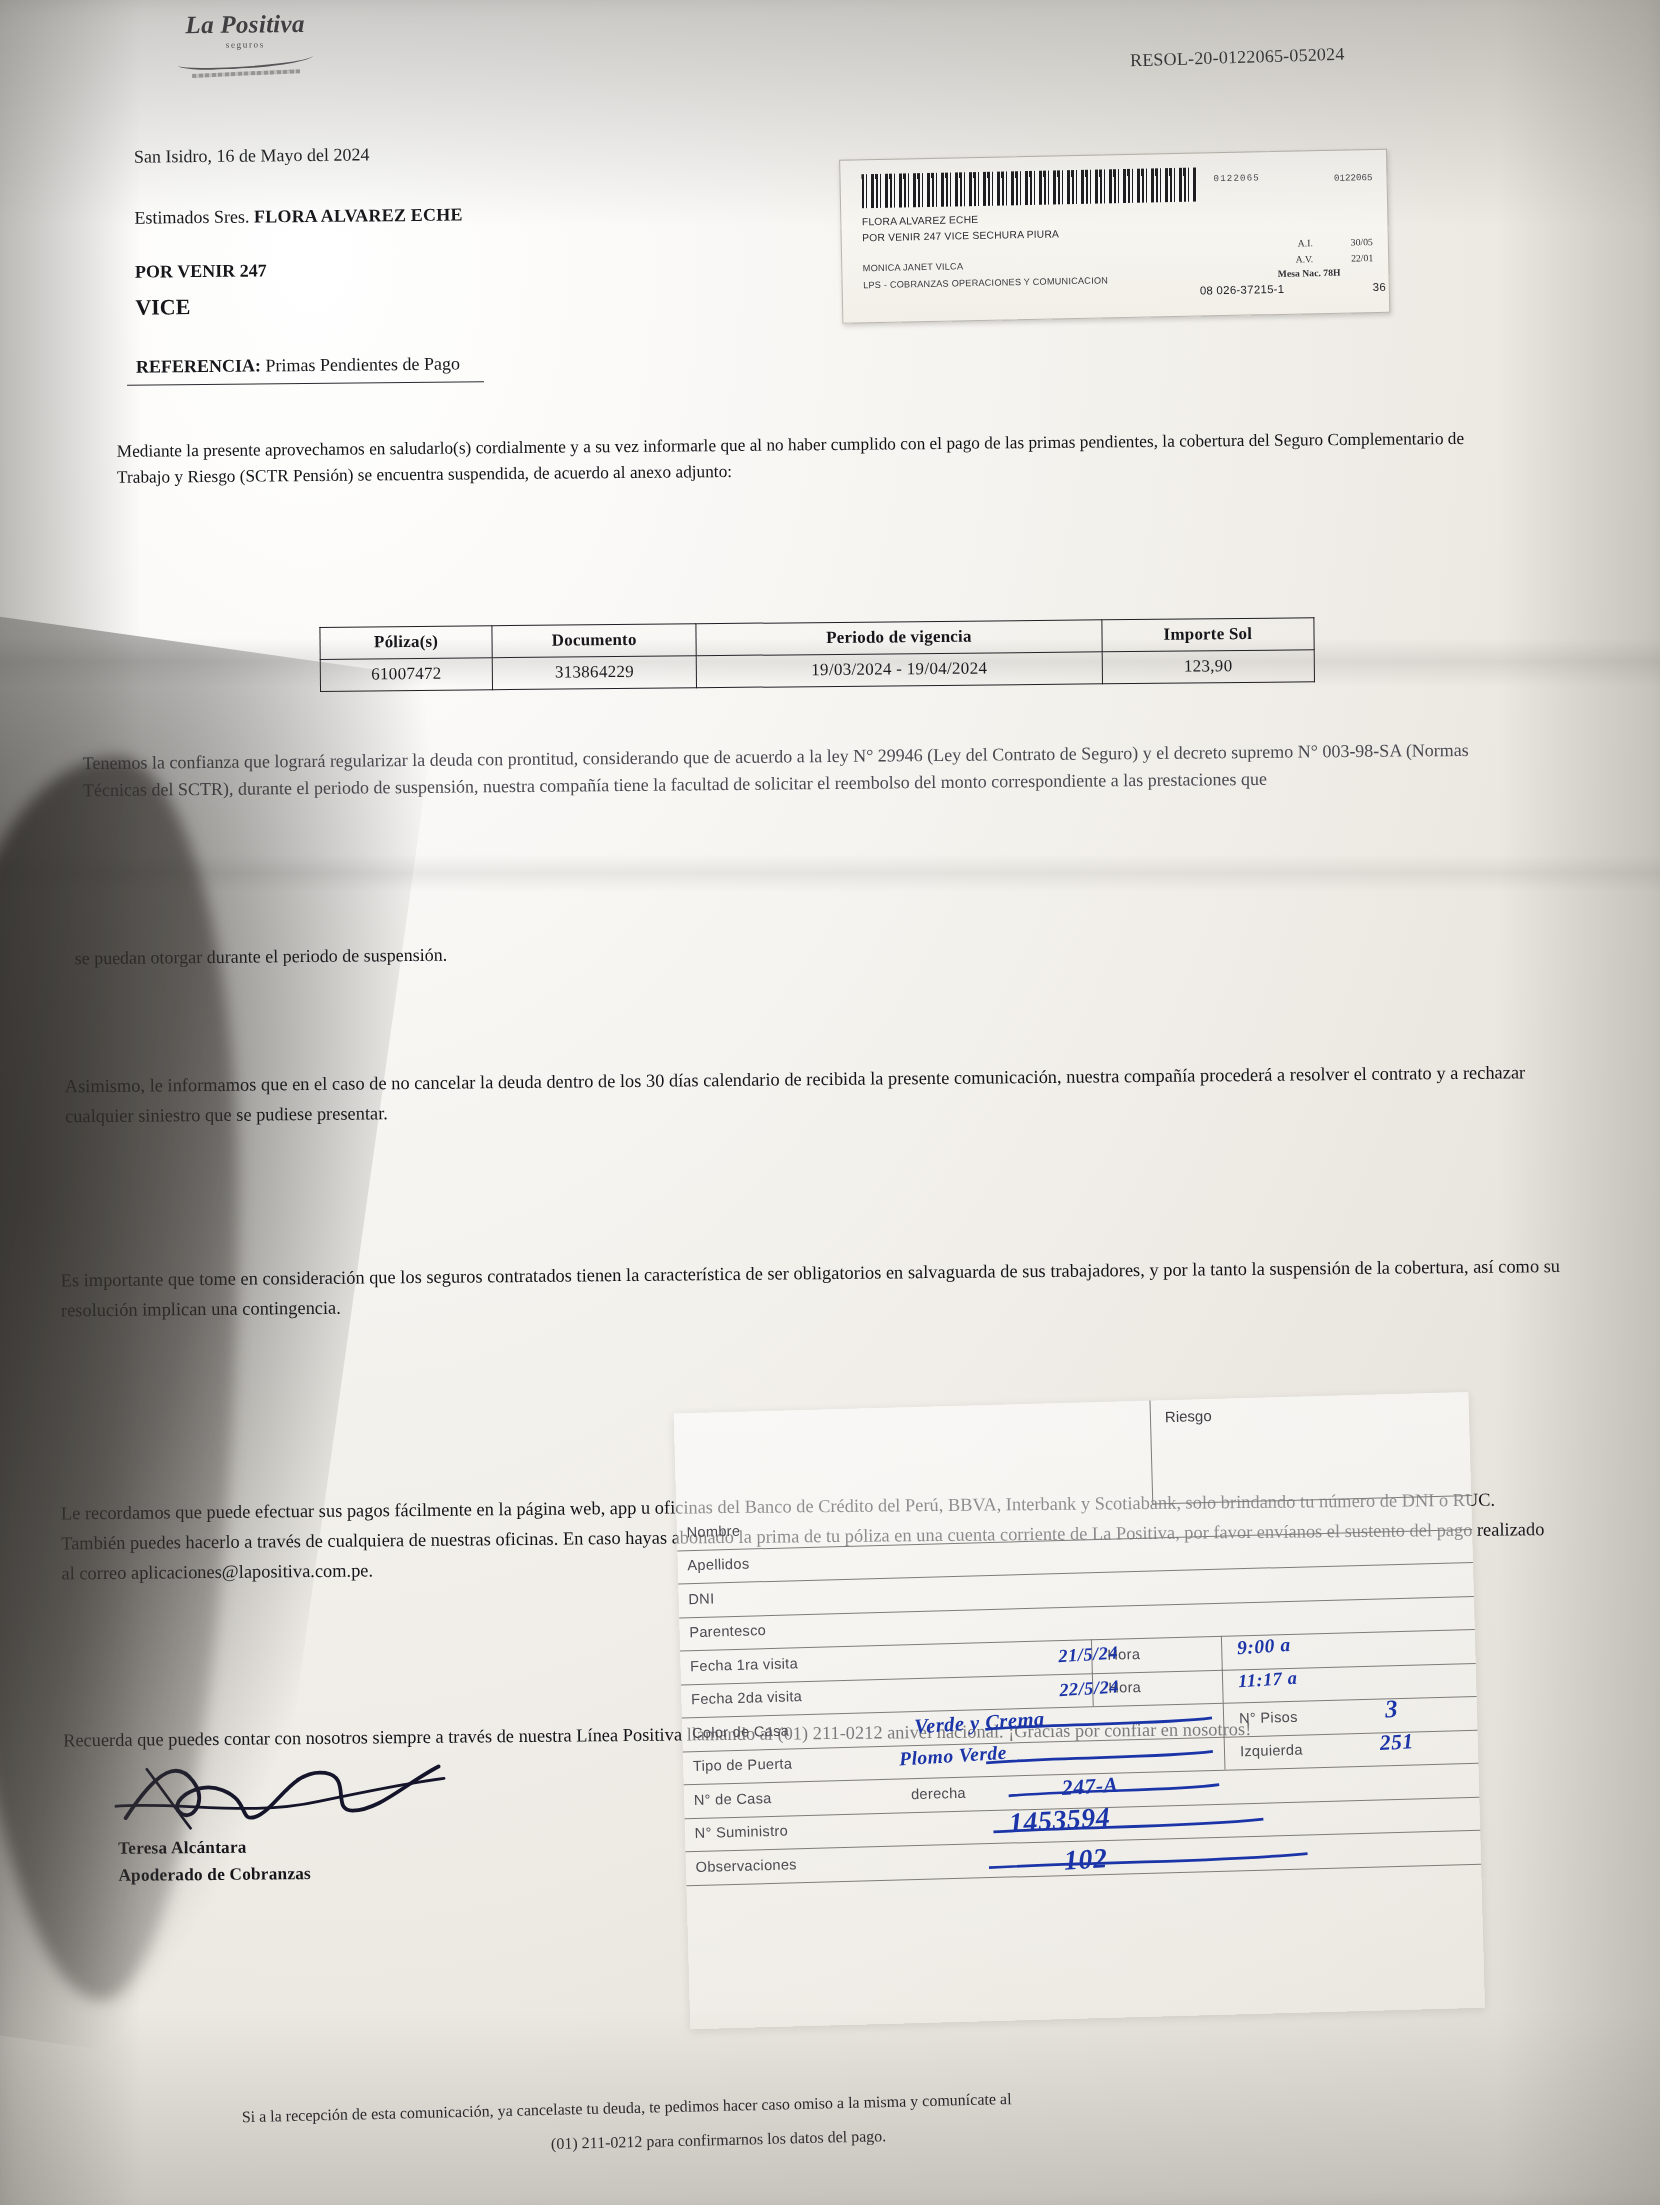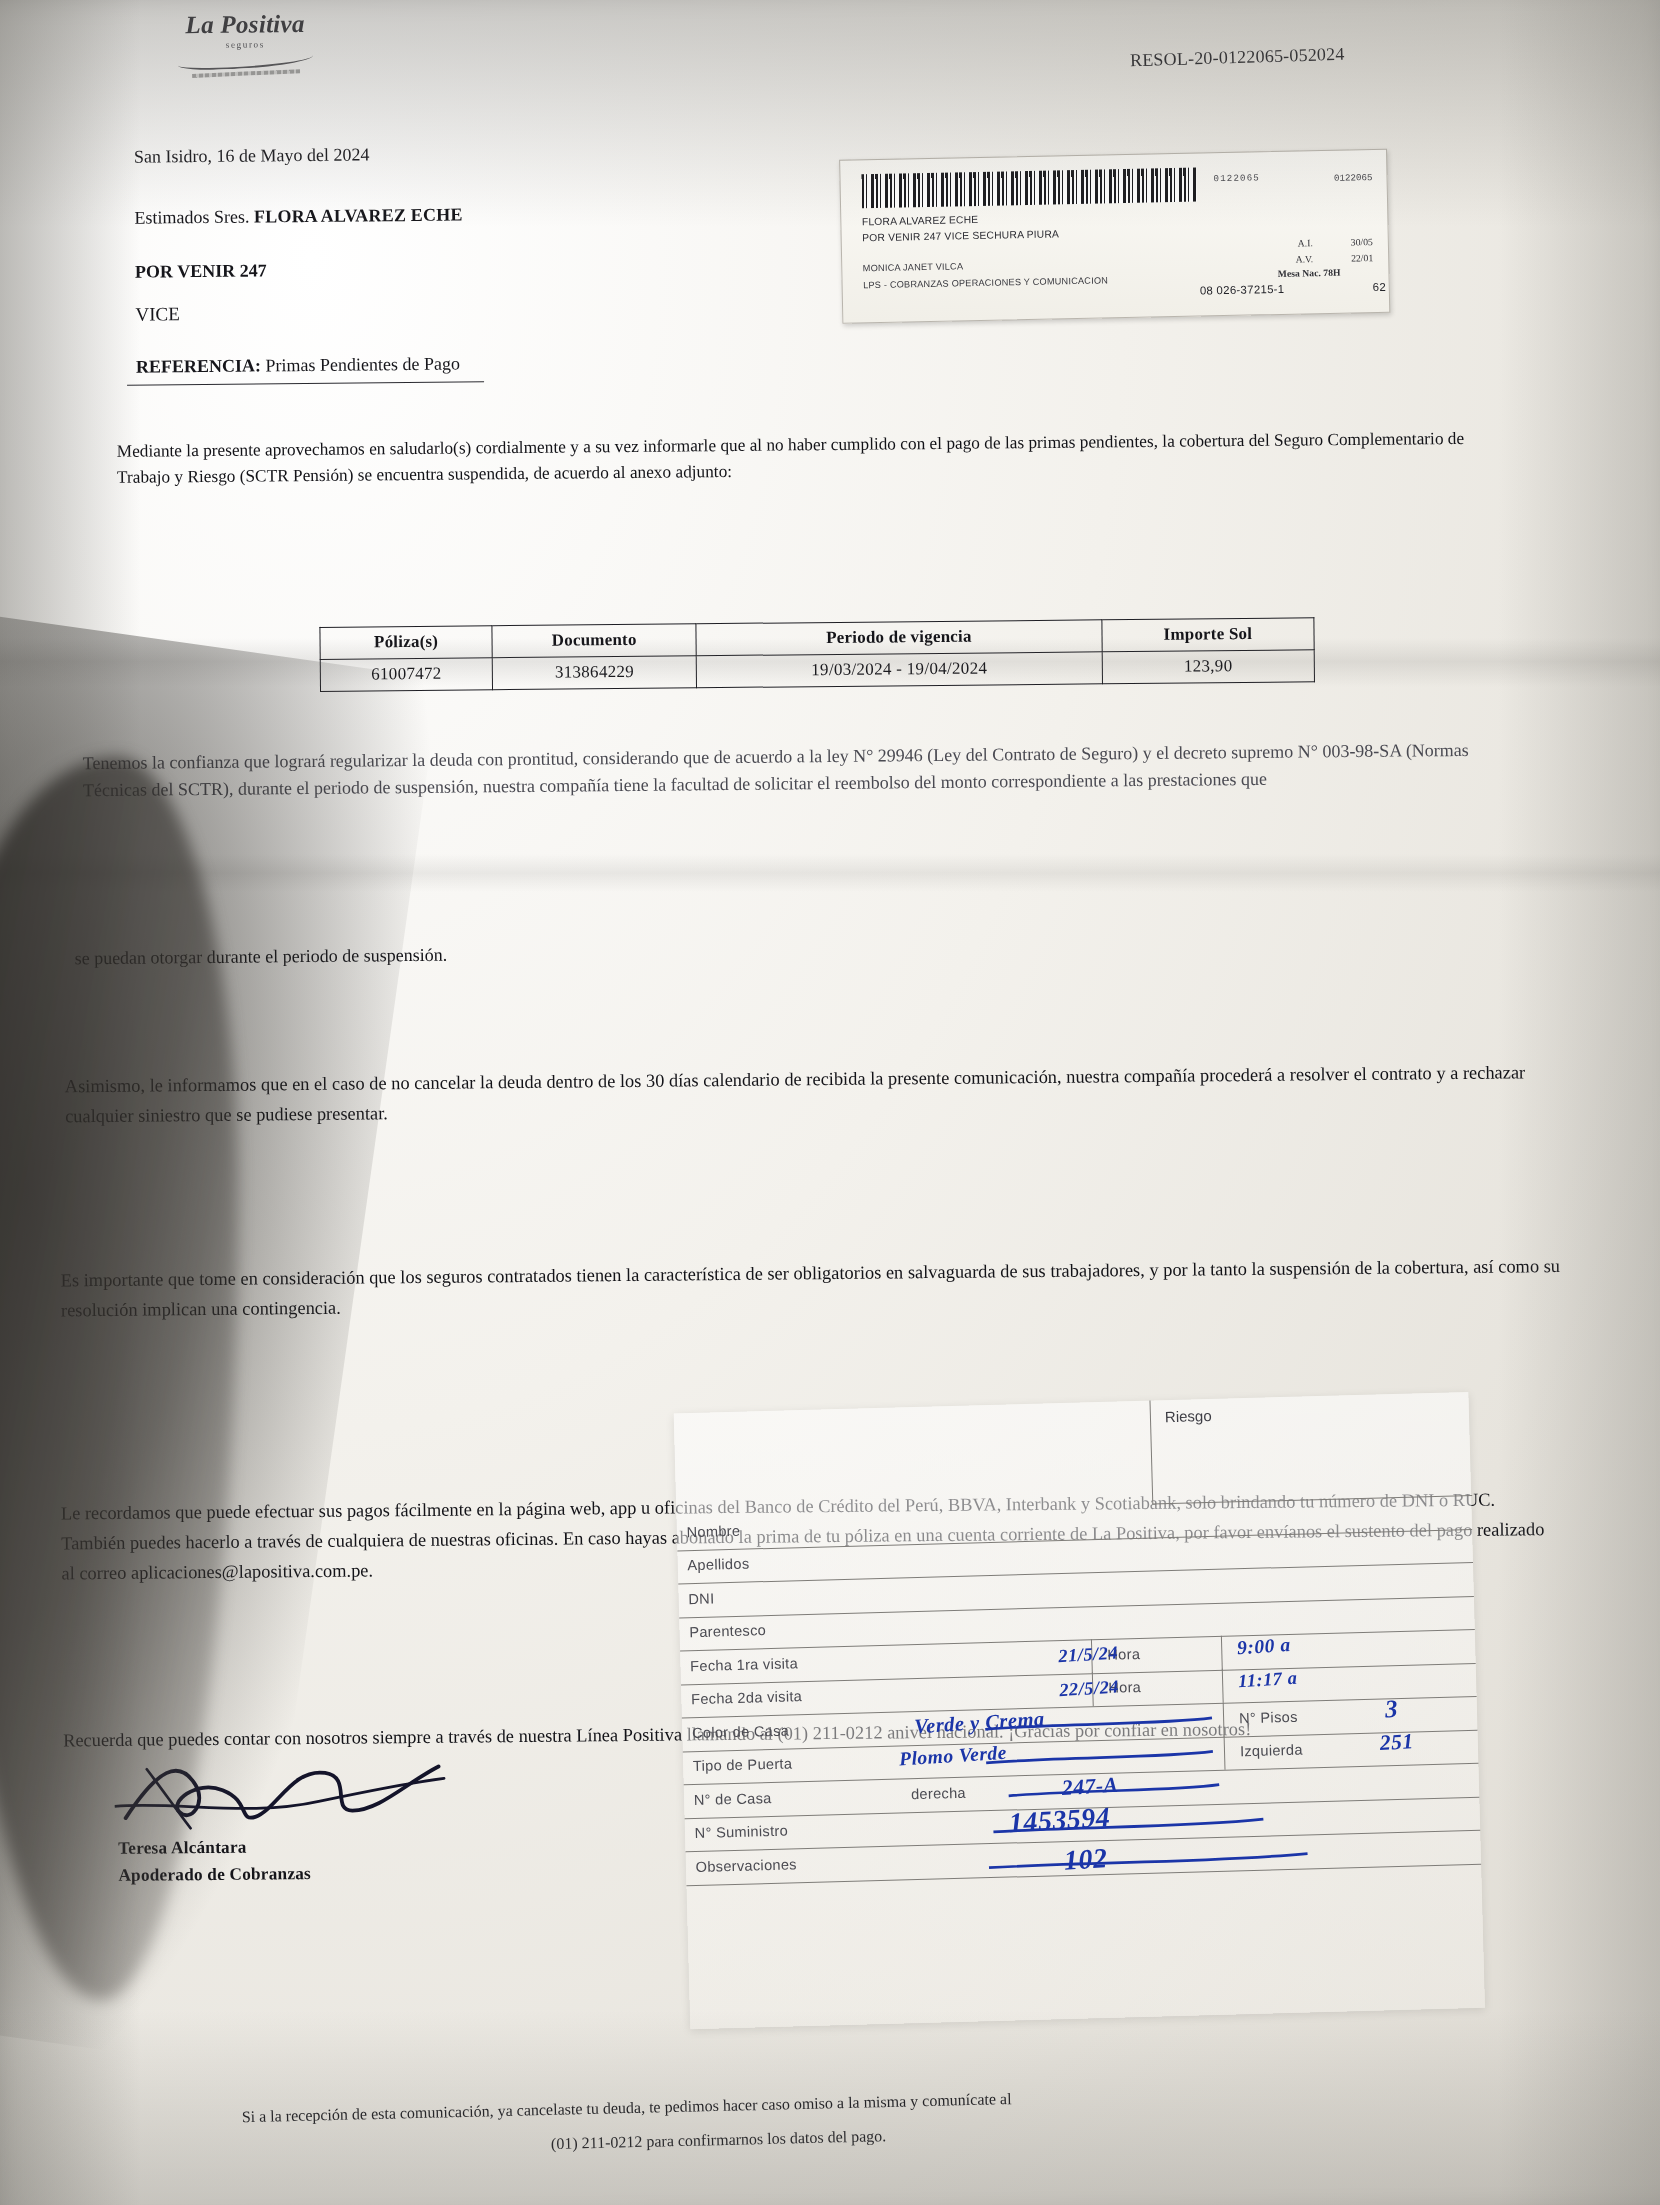--- a/index.html
+++ b/index.html
@@ -141,21 +141,21 @@
     transform: rotate(-1.2deg);
     color: #1b1b20;
   }
 
   
   .line { font-size: 17.3px; line-height: 1.28; color: #16161b; }
   #city-date { left: 143px; top: 139px; font-size: 18px; }
   #greet { left: 143px; top: 200px; font-size: 18px; }
   #greet b { font-weight: bold; letter-spacing: 0.2px; }
   #addr1 { left: 143px; top: 254px; font-size: 18px; font-weight: bold; }
-  #addr2 { left: 143px; top: 296px; font-size: 19px; font-weight: normal; }
+  #addr2 { left: 143px; top: 287px; font-size: 22px; font-weight: bold; }
   #ref { left: 143px; top: 349px; font-size: 18px; }
   #ref b { font-weight: bold; }
   #ref-underline {
     left: 134px; top: 378px; width: 357px; height: 0;
     border-bottom: 1.6px solid #2a2a30;
   }
 
   
   .para {
     font-size: 17.3px;
@@ -343,21 +343,21 @@
 
     <div class="abs" id="sticker">
       <div id="barcode"></div>
       <div id="barcode-num">0122065</div>
       <div id="sticker-id">0122065</div>
       <div class="st-line" id="st-name">FLORA ALVAREZ ECHE</div>
       <div class="st-line" id="st-addr">POR VENIR 247  VICE SECHURA PIURA</div>
       <div class="st-line" id="st-agent">MONICA JANET VILCA</div>
       <div class="st-line" id="st-area">LPS - COBRANZAS OPERACIONES Y COMUNICACION</div>
       <div class="st-line" id="st-code">08 026-37215-1</div>
-      <div class="st-line" id="st-qty">62</div>
+      <div class="st-line" id="st-qty">36</div>
       <div class="st-right" id="st-ai">A.I.</div>
       <div class="st-right-val" id="st-ai-v">30/05</div>
       <div class="st-right" id="st-av">A.V.</div>
       <div class="st-right-val" id="st-av-v">22/01</div>
       <div class="st-right" id="st-mesa">Mesa Nac. 78H</div>
     </div>
 
     <div class="abs para" id="p1">Mediante la presente aprovechamos en saludarlo(s) cordialmente y a su vez informarle que al no haber cumplido con el pago de las primas pendientes, la cobertura del Seguro Complementario de Trabajo y Riesgo (SCTR Pensión) se encuentra suspendida, de acuerdo al anexo adjunto:</div>
 
     <div class="abs" id="table-wrap">

